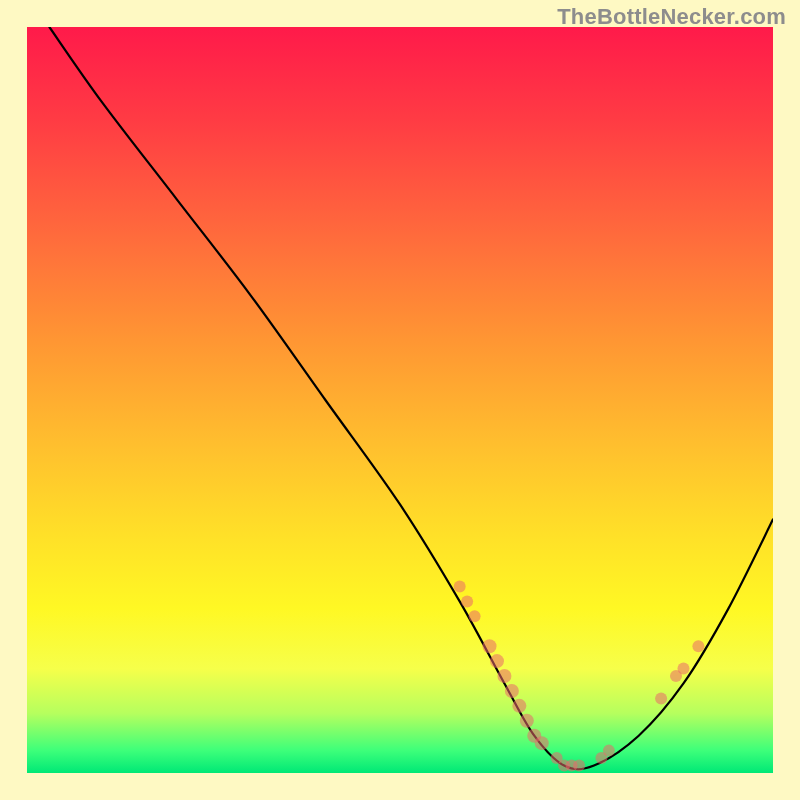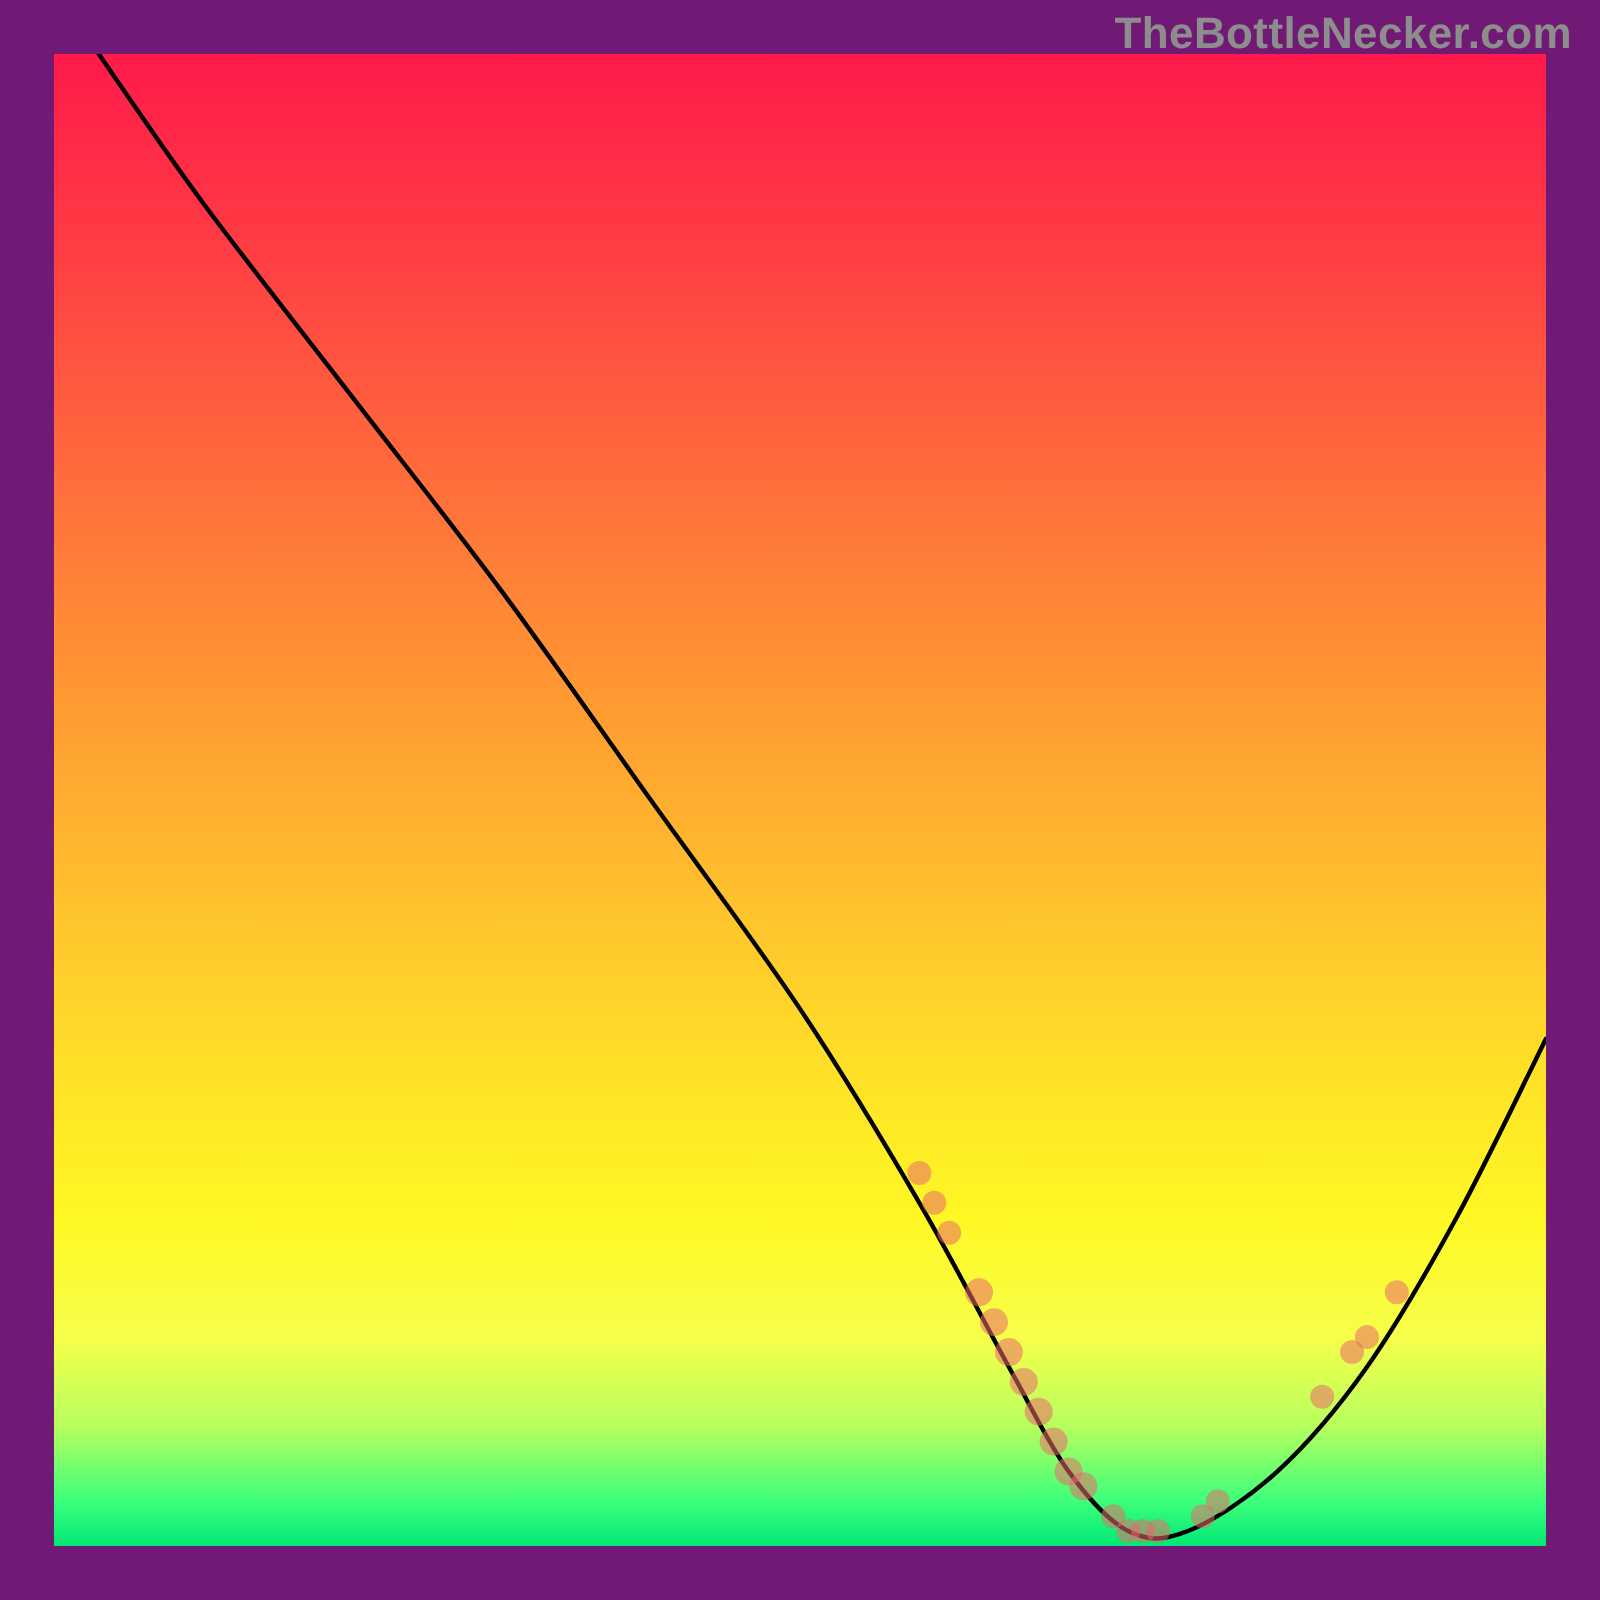--- a/index.html
+++ b/index.html
@@ -1,21 +1,21 @@
 <!DOCTYPE html>
 <html><head>
 <meta charset="utf-8">
 <style>
   * { margin: 0; padding: 0; box-sizing: border-box; }
   html, body { width: 800px; height: 800px; overflow: hidden; background: #000; }
   .frame {
     position: relative;
     width: 800px;
     height: 800px;
-    background: #701a75;
+    background: #fef9c3;
   }
   .watermark {
     position: absolute;
     top: 4px;
     right: 14px;
     color: #8d8d8d;
     font-family: Arial, Helvetica, sans-serif;
     font-size: 22px;
     font-weight: 600;
     letter-spacing: 0.2px;

